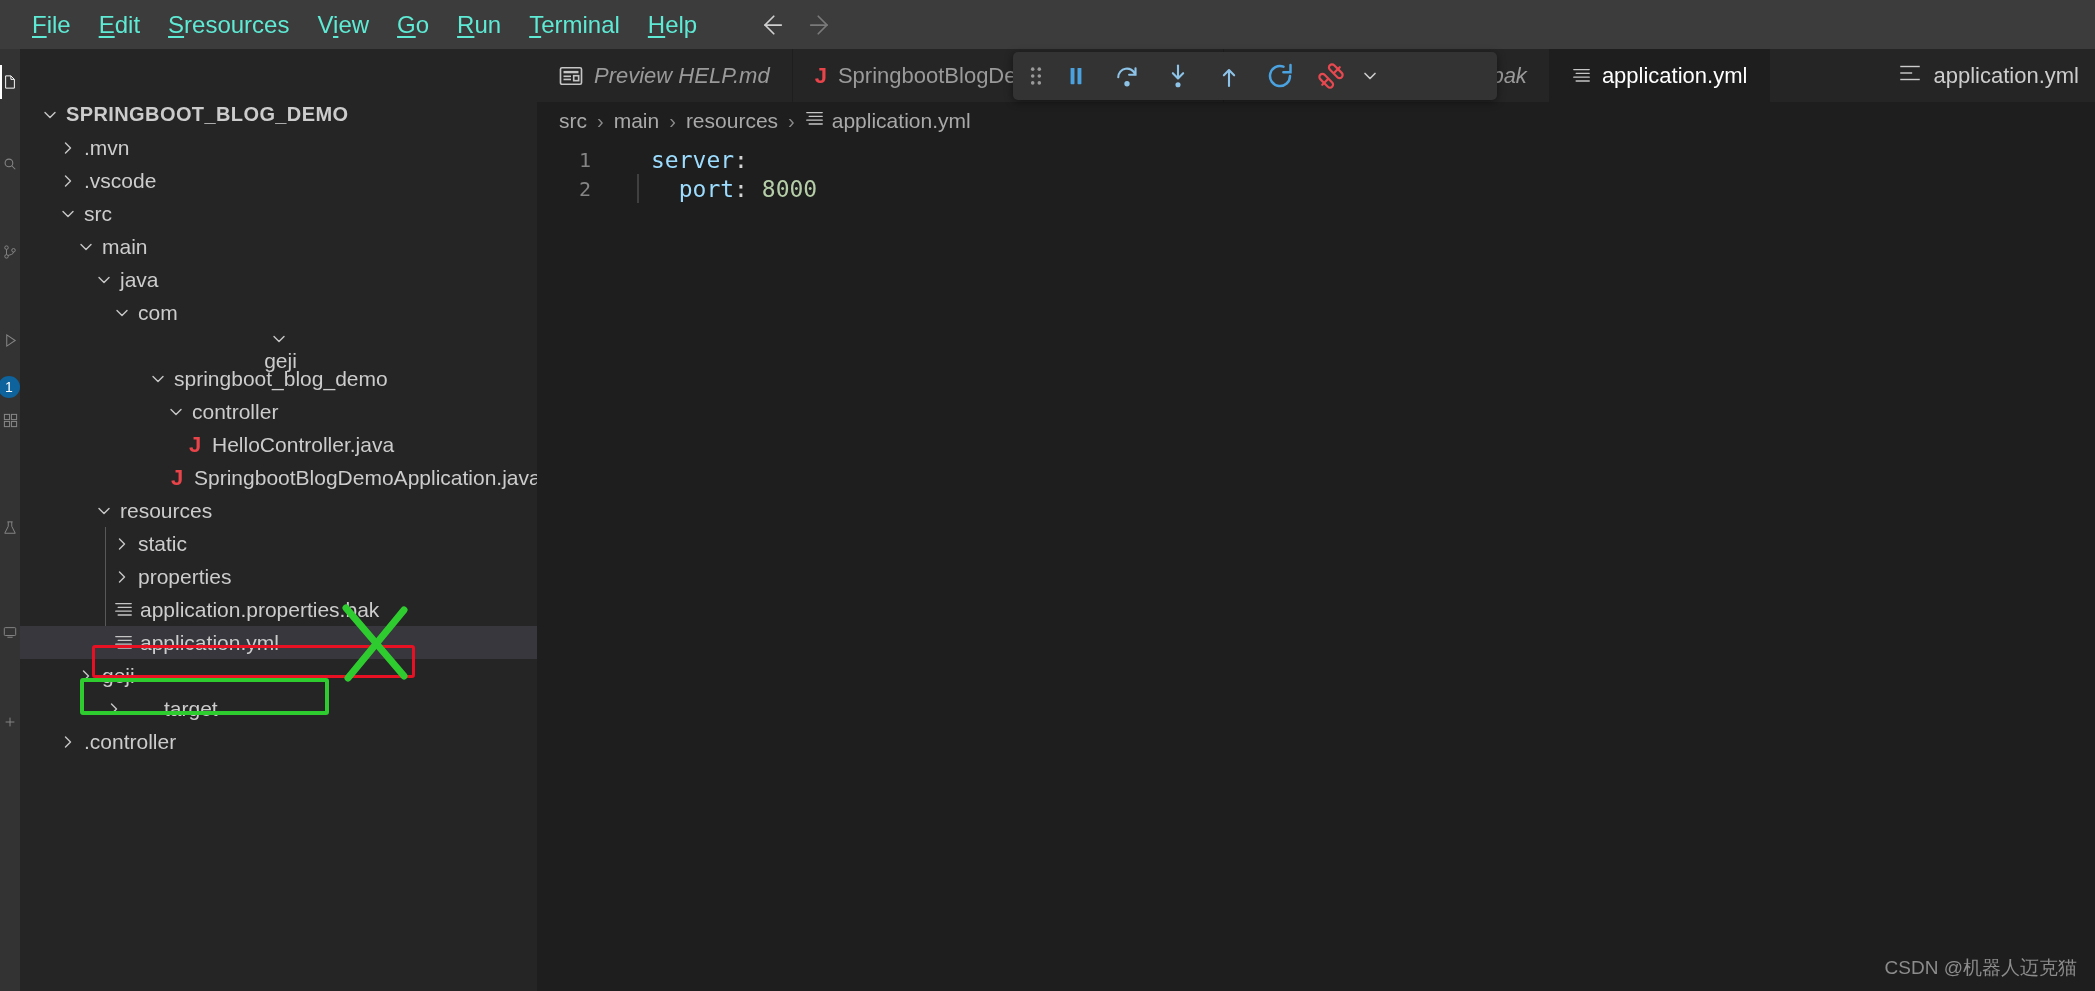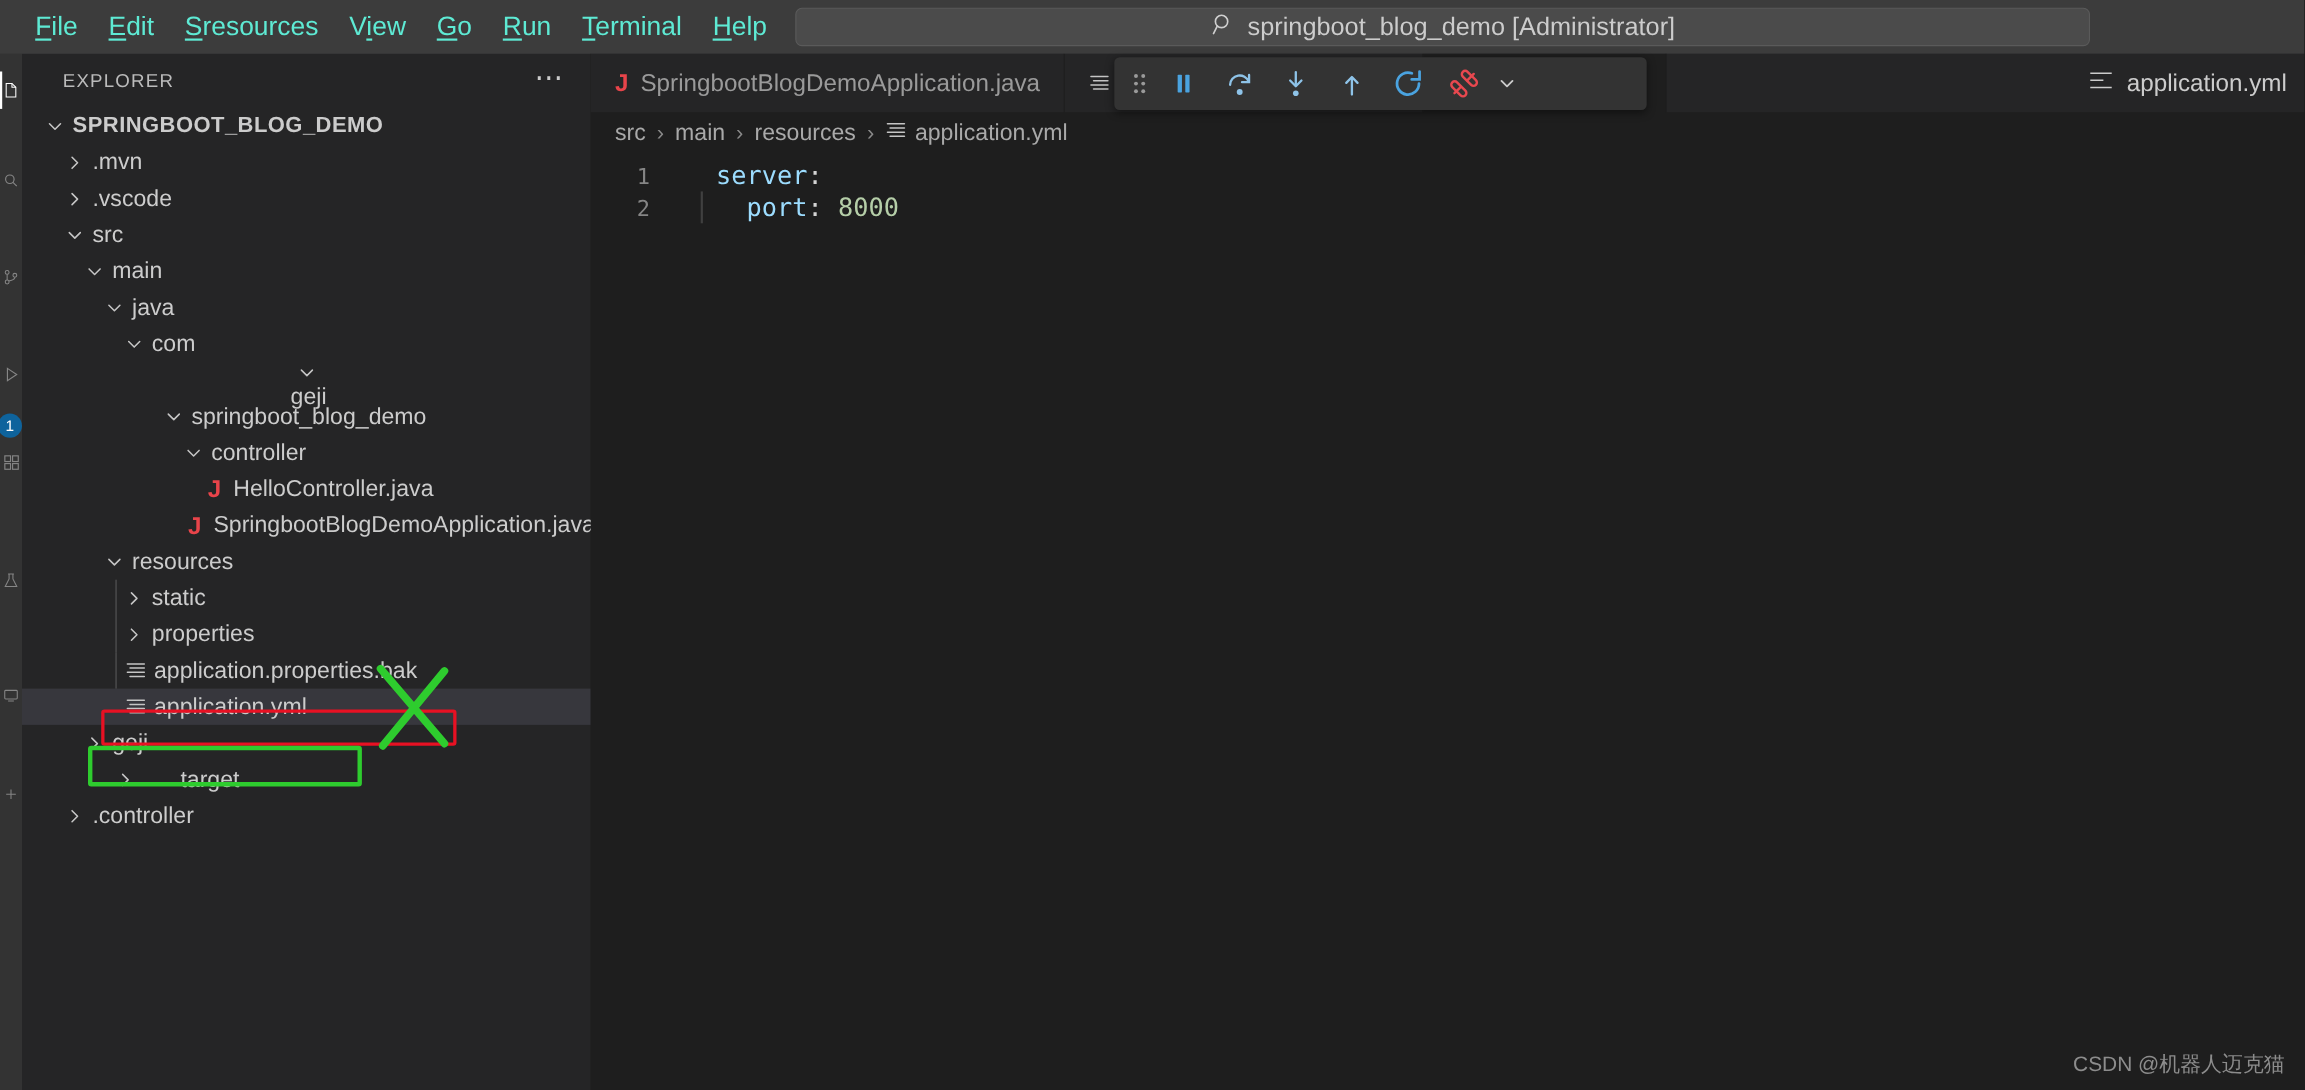--- a/index.html
+++ b/index.html
@@ -195,29 +195,20 @@
         </svg>
       </div>
       <div class="arrow">
         <svg width="30" height="30" viewBox="0 0 24 24" fill="none" stroke="#7a7a7a" stroke-width="1.4">
           <path d="M9 5 L16 12 L9 19" stroke-linecap="round" stroke-linejoin="round"></path>
           <path d="M16 12 H3" stroke-linecap="round"></path>
         </svg>
       </div>
     </div>
 
-    <div class="qinput">
-      <span class="mag">
-        <svg width="24" height="24" viewBox="0 0 24 24" fill="none" stroke="#cfcfcf" stroke-width="1.5">
-          <circle cx="10.5" cy="9.5" r="5.6"></circle>
-          <path d="M6.6 13.7 L3.2 20.5" stroke-linecap="round"></path>
-        </svg>
-      </span>
-      <span class="qtext">springboot_blog_demo [Administrator]</span>
-    </div>
   </div>
 
   <div class="activitybar">
     <div class="ab-icon active" style="top:10px">
       <svg width="14" height="16" viewBox="0 0 16 16" fill="none" stroke="currentColor" stroke-width="1.1">
         <path d="M3 1 H9 L13 5 V15 H3 Z"></path>
           <path d="M9 1 V5 H13"></path>
       </svg>
     </div>
     <div class="ab-icon" style="top:92px">
@@ -263,24 +254,20 @@
     </div>
     <div class="ab-icon" style="top:650px">
       <svg width="14" height="14" viewBox="0 0 16 16" fill="none" stroke="currentColor" stroke-width="1.1">
         <path d="M3 8 H13"></path>
           <path d="M8 3 V13"></path>
       </svg>
     </div>
   </div>
 
   <div class="sidebar">
-    <div class="sb-header">
-      <div class="sb-title">EXPLORER</div>
-      <div class="sb-more">⋯</div>
-    </div>
     <div class="tree" id="tree-host">
         <div class="row rootrow" style="position: absolute; top: 0px; left: 0px; width: 517px;">
           <div style="width: 18px; min-width: 18px;"></div>
           <div class="twisty">
             <svg width="20" height="20" viewBox="0 0 24 24" fill="none" stroke="#c5c5c5" stroke-width="1.7" stroke-linecap="round" stroke-linejoin="round">
               <path d="M6 9 L12 15 L18 9"></path>
             </svg>
           </div>
           <div class="label">SPRINGBOOT_BLOG_DEMO</div>
         </div>
@@ -468,20 +455,32 @@
       <svg width="76" height="82" viewBox="0 0 76 82" fill="none" stroke="#2ecc2e" stroke-width="7" stroke-linecap="round">
         <path d="M8 6 L66 74"></path>
         <path d="M66 8 L10 76"></path>
       </svg>
     </div>
   </div>
 
   <div class="editor-area">
 
     <div class="tabbar" id="tabbar-host">
+        <div class="tab preview">
+          <span class="ticon">
+            <svg width="24" height="24" viewBox="0 0 16 16" fill="none" stroke="#c5c5c5" stroke-width="1.1">
+              <rect x="1" y="2.5" width="14" height="11" rx="1"></rect>
+              <path d="M3 5.4 H13" stroke-width="1.6"></path>
+              <path d="M3 8.2 H8"></path>
+              <path d="M3 10.3 H8"></path>
+              <rect x="9.8" y="7.8" width="3.3" height="3.3"></rect>
+            </svg>
+          </span>
+          <span class="tlabel">Preview HELP.md</span>
+        </div>
         <div class="tab">
           <span class="ticon">
             <i class="jicon">J</i>
           </span>
           <span class="tlabel">SpringbootBlogDemoApplication.java</span>
         </div>
         <div class="tab preview">
           <span class="ticon">
             <svg width="19" height="19" viewBox="0 0 16 16" fill="none" stroke="#c5c5c5" stroke-width="1.15" stroke-linecap="round">
               <path d="M1.5 3 H14.5"></path>

